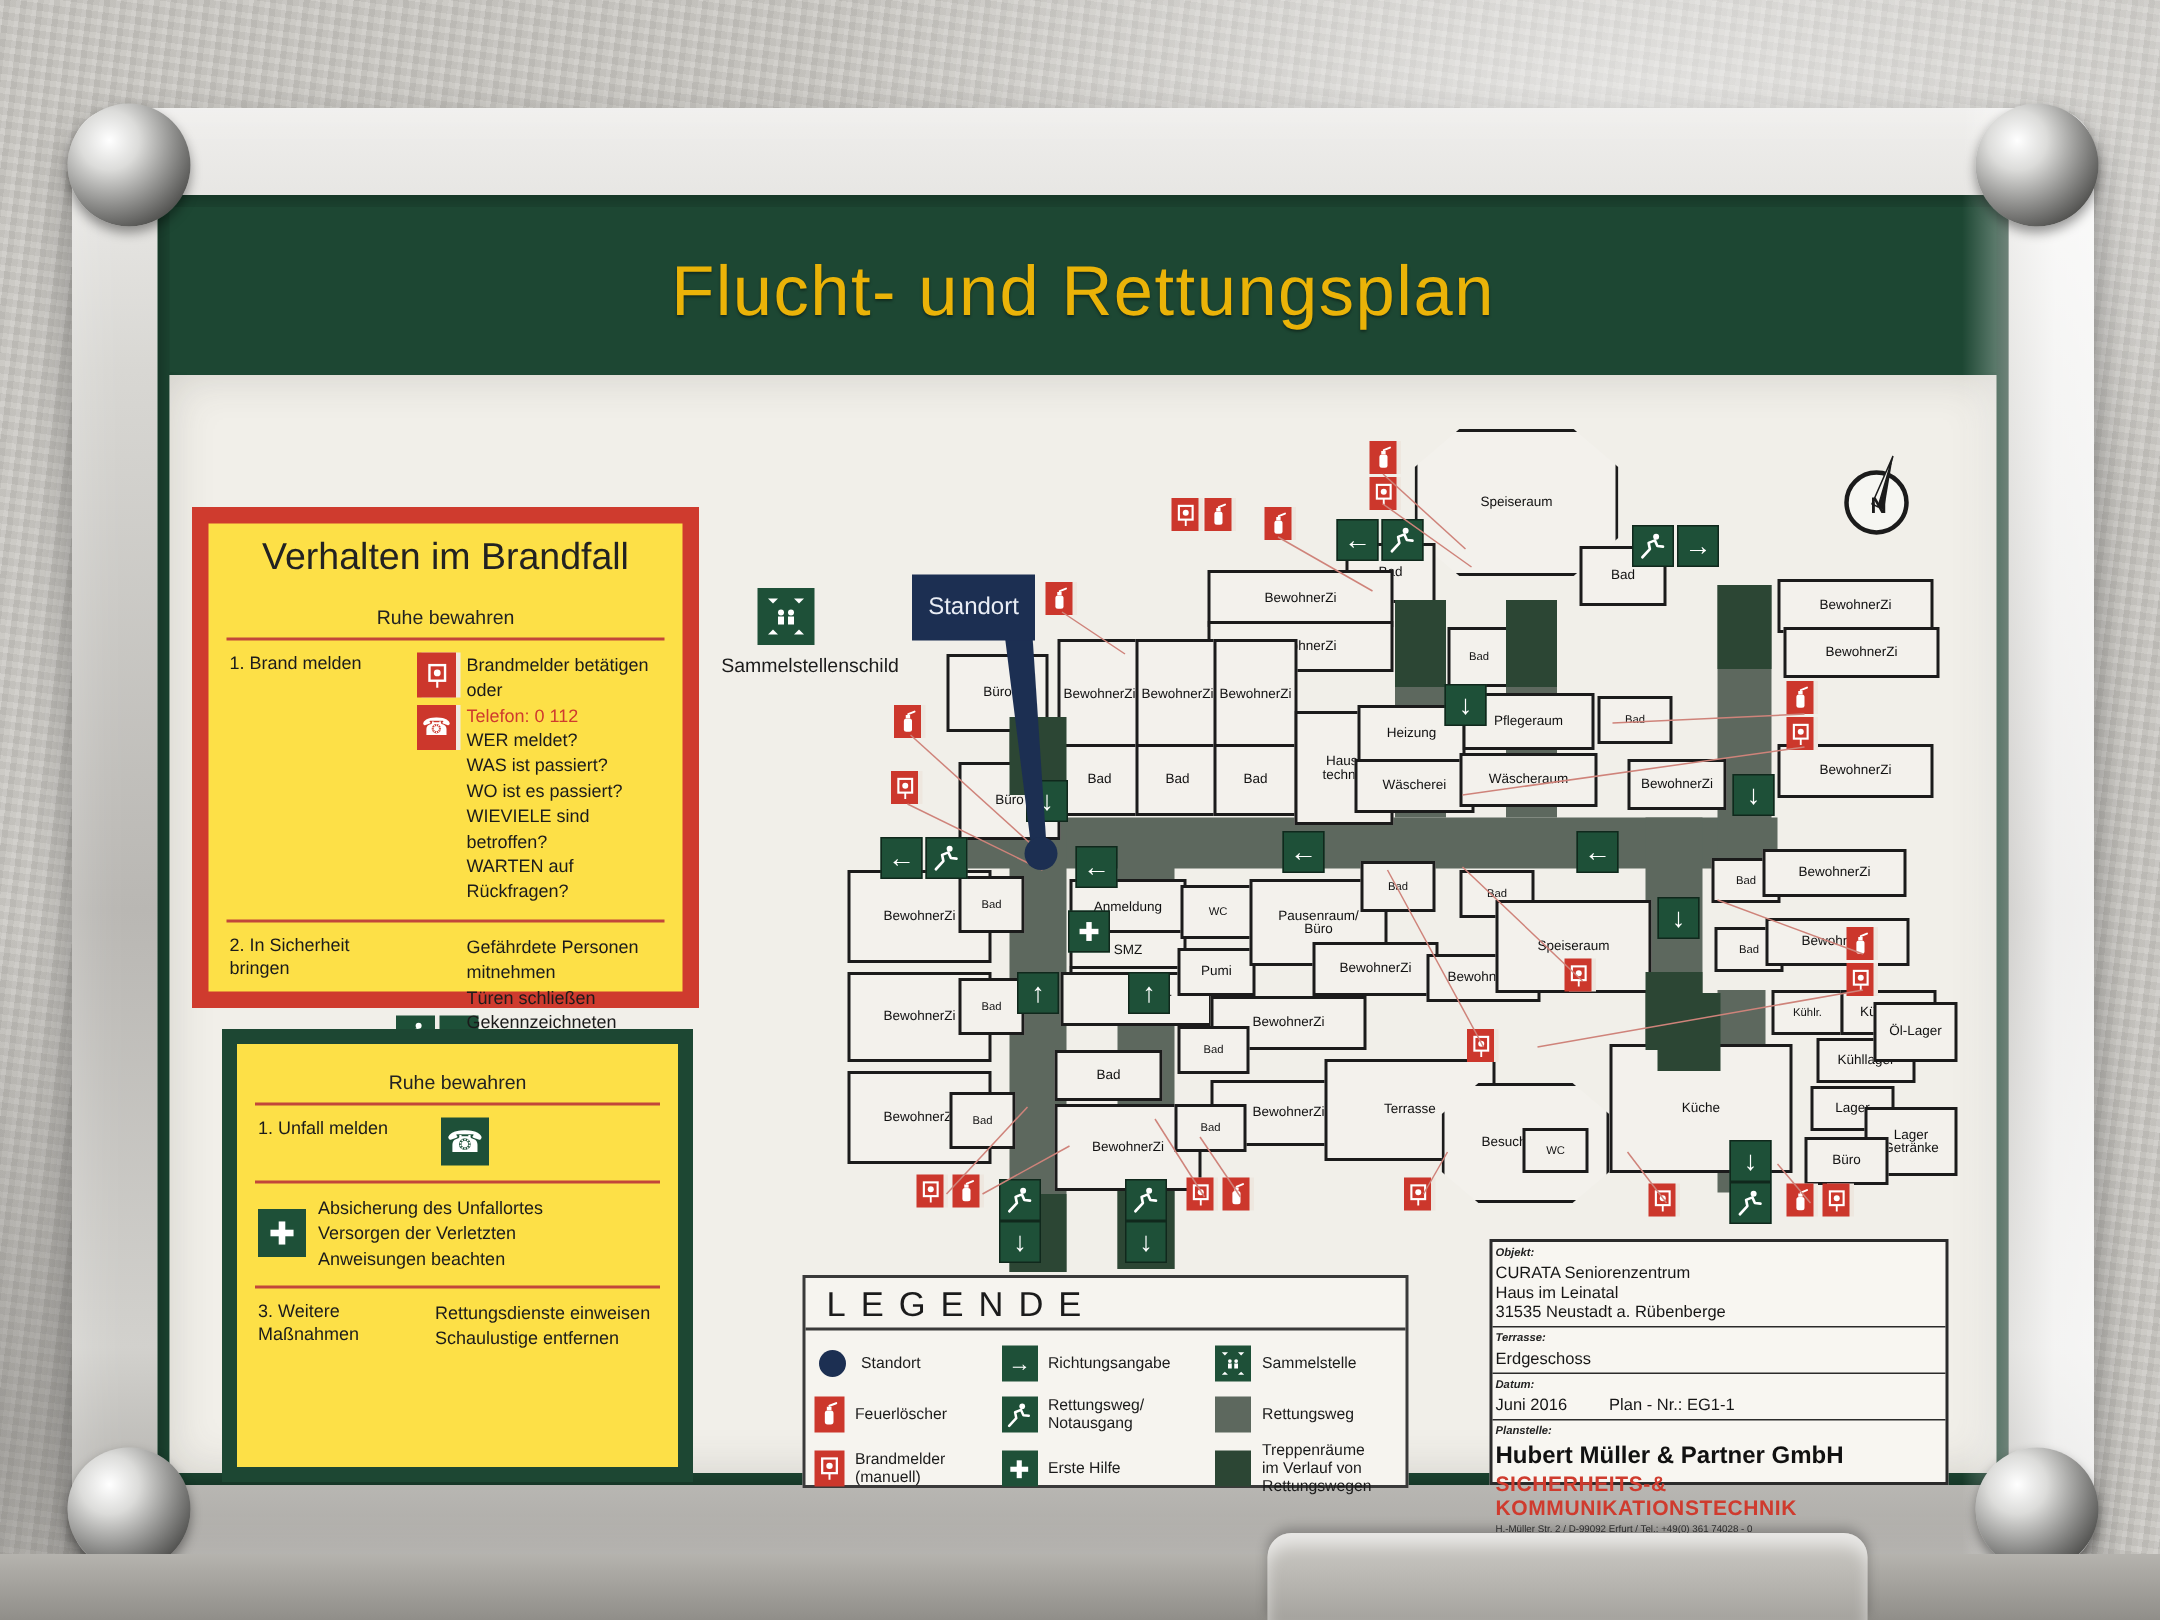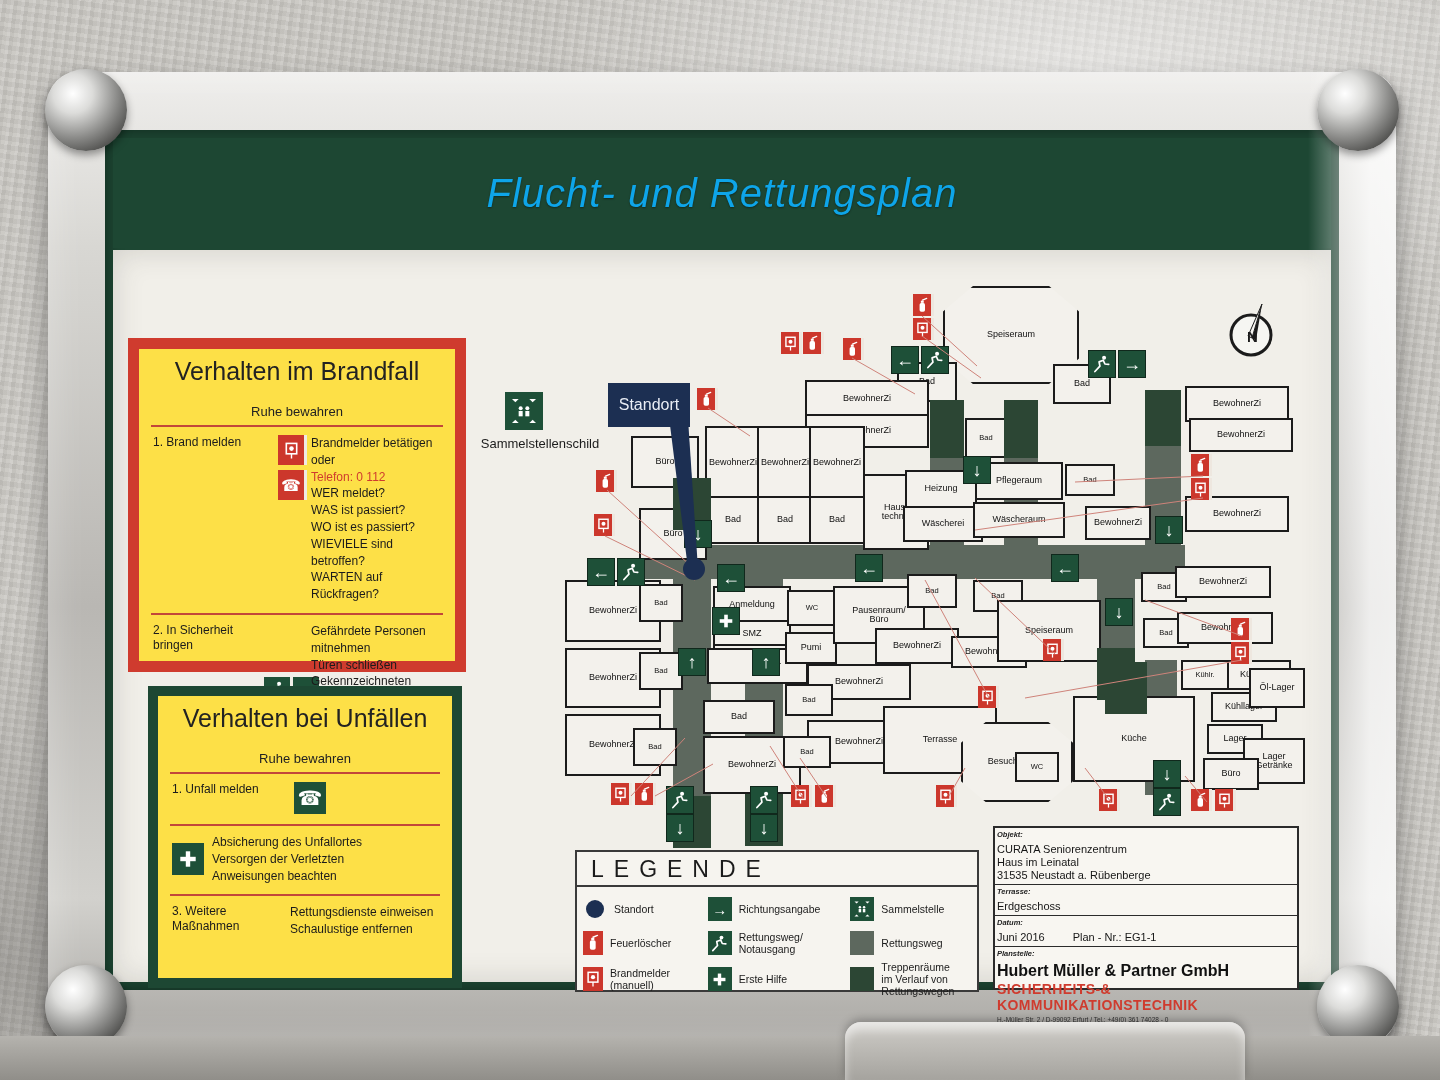--- a/index.html
+++ b/index.html
@@ -18,21 +18,21 @@
   .frame-glare{position:absolute;left:1308px;top:72px;width:88px;height:972px;border-radius:0 30px 30px 0;
     background:linear-gradient(90deg,transparent,rgba(255,255,255,.75) 70%);}
   .corner{position:absolute;width:82px;height:82px;border-radius:50%;
     background:radial-gradient(circle at 34% 30%, #ffffff 0%, #dcdcda 25%, #8e8e8c 55%, #4e4e4c 80%, #2c2c2a 100%);
     box-shadow:0 4px 8px rgba(0,0,0,.4);}
   
   .poster{position:absolute;left:105px;top:130px;width:1234px;height:860px;background:#1d4733;
     box-shadow:inset 0 0 18px rgba(0,0,0,.45);}
   .banner{position:absolute;left:113px;top:138px;width:1218px;height:110px;background:#1d4733;
     display:flex;align-items:center;justify-content:center;}
-  .banner-title{color:#0ea5e9;font-size:40px;letter-spacing:1px;text-shadow:0 1px 2px rgba(0,0,0,.4);font-style:italic;}
+  .banner-title{color:#eab308;font-size:47px;letter-spacing:1px;text-shadow:0 1px 2px rgba(0,0,0,.4);}
   .content{position:absolute;left:113px;top:250px;width:1218px;height:732px;background:#f1efe9;
     box-shadow:inset 0 0 30px rgba(60,60,55,.18);}
   
   .ibox{position:absolute;background:#fde047;color:#1d1d1d;}
   .ibox.red{border:11px solid #cf3b2e;}
   .ibox.green{border:10px solid #1d4733;}
   .ibox h2{margin:8px 4px 0;text-align:center;font-size:25px;font-weight:400;color:#222;}
   .ibox .sub{text-align:center;font-size:13px;margin-top:18px;color:#222;}
   .rule{height:2px;background:#c2473a;margin:6px 12px;}
   .sect{display:flex;padding:2px 10px 4px 14px;}
@@ -59,21 +59,21 @@
     box-shadow:3px 0 0 #eee7df;}
   #plan-svg{position:absolute;left:0;top:0;width:758px;height:566px;pointer-events:none;}
   .standort-flag{position:absolute;background:#1c2f52;color:#e9edf5;display:flex;align-items:center;justify-content:center;
     font-size:16px;}
   .standort-dot{position:absolute;width:22px;height:22px;border-radius:50%;background:#1c2f52;}
   .compass{position:absolute;left:677px;top:34px;width:58px;height:58px;}
   .sammel-icon{position:absolute;left:505px;top:392px;width:38px;height:38px;background:#1e5038;
     display:flex;align-items:center;justify-content:center;}
   .sammel-label{position:absolute;left:455px;top:436px;width:170px;text-align:center;font-size:13px;color:#1b1b1b;}
   
-  .legend{position:absolute;left:535px;top:850px;width:400px;height:138px;background:#f6f4ef;border:2px solid #3a3a3a;margin-left:40px;}
+  .legend{position:absolute;left:535px;top:850px;width:400px;height:138px;background:#f6f4ef;border:2px solid #3a3a3a;}
   .legend-title{font-size:23px;letter-spacing:10px;padding:4px 0 2px 14px;border-bottom:2px solid #3a3a3a;color:#1b1b1b;}
   .legend-grid{display:grid;grid-template-columns:1fr 1.15fr 1fr;padding:6px 6px;gap:2px 4px;}
   .lg-item{display:flex;align-items:center;gap:7px;min-height:32px;}
   .lg-item .lab{font-size:10.5px;line-height:1.15;white-space:pre-line;color:#1b1b1b;}
   .licon{width:24px;height:24px;flex:none;display:flex;align-items:center;justify-content:center;color:#fff;font-size:15px;font-weight:700;}
   .licon.red{background:#cc372c;width:20px;}
   .licon.green{background:#1e5038;}
   .licon.sage{background:#5d685e;}
   .licon.dark{background:#2c4634;}
   .licon.dot{background:transparent;}
@@ -185,21 +185,20 @@
     </div>
     <div class="body">
       <div style="margin-bottom:10px;">Feuerlöscher</div>
       <div>Mittel und Geräte zur</div>
       <div>Brandbekämpfung</div>
     </div>
   </div>
 </div>
 
 <div class="ibox green" style="left:148px;top:686px;width:294px;height:282px;">
-  <h2>Verhalten bei Unfällen</h2>
   <div class="sub">Ruhe bewahren</div>
   <div class="rule"></div>
   <div class="sect">
     <div class="num">1. Unfall melden</div>
     <div class="icons">
       <span class="gphone">☎</span>
     </div>
   </div>
   <div class="rule"></div>
   <div class="sect">

